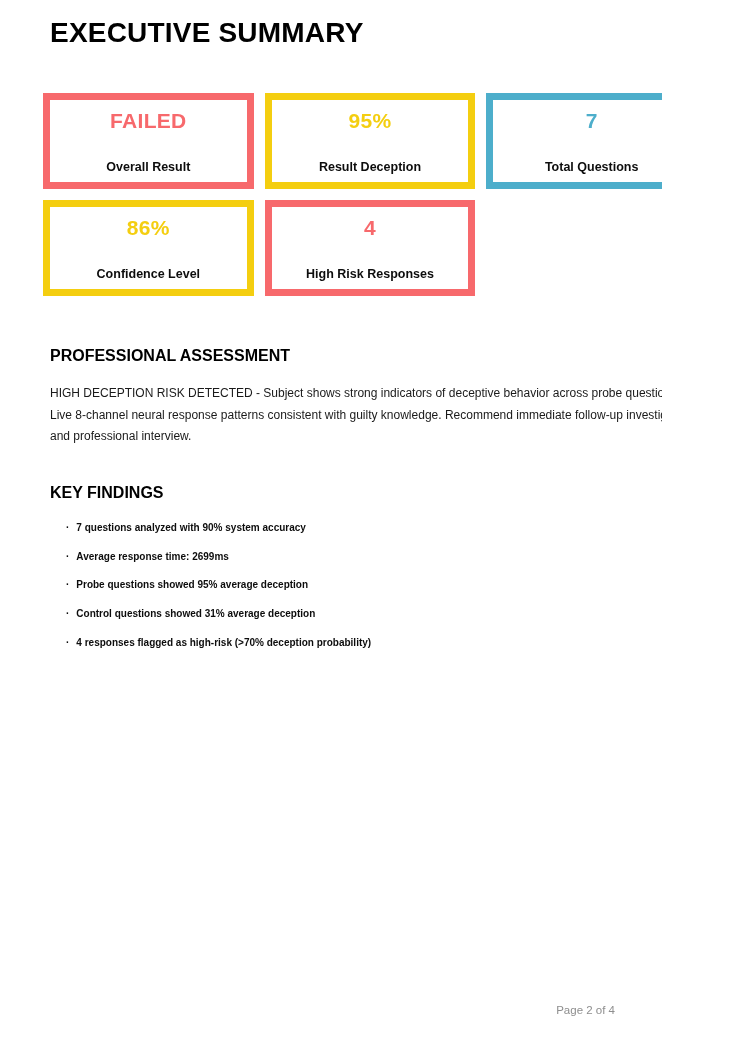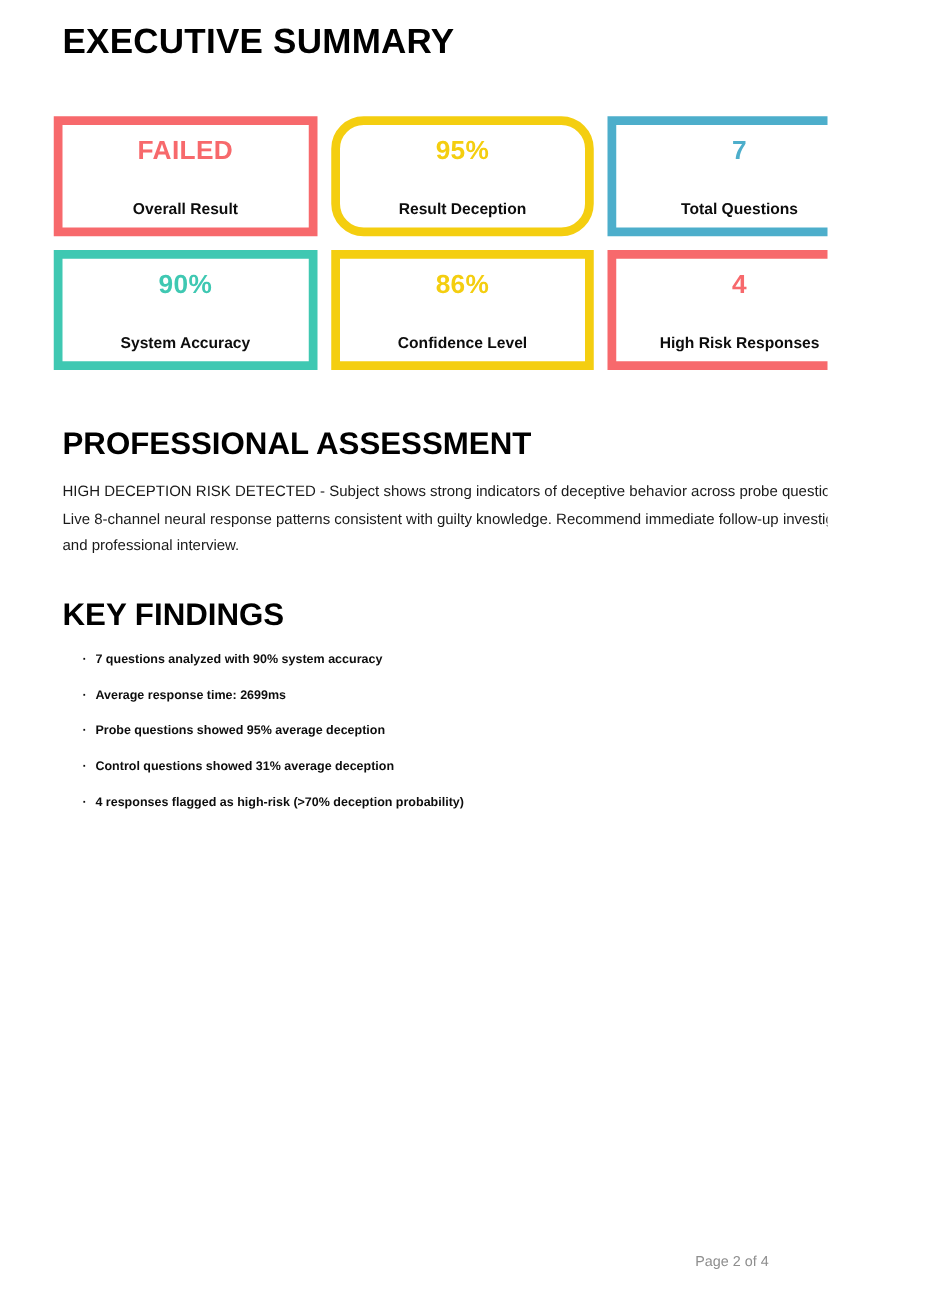--- a/index.html
+++ b/index.html
@@ -28,21 +28,21 @@
     gap:28px;box-sizing:border-box;
   }
   .stat-value{
     font-size:21px;font-weight:bold;line-height:23px;letter-spacing:.3px;
   }
   .stat-label{
     font-size:12.5px;font-weight:bold;color:#0d0d0d;line-height:14px;
   }
   .section-heading{
     position:absolute;left:50px;margin:0;
-    font-size:25px;line-height:23px;font-weight:bold;color:#000;
+    font-size:16px;line-height:23px;font-weight:bold;color:#000;
   }
   .assessment-heading{top:344px;}
   .assessment-body{
     position:absolute;left:50px;top:383px;width:652px;margin:0;
     font-size:12px;line-height:21.6px;color:#1a1a1a;font-weight:normal;
   }
   .findings-heading{top:481px;}
   .findings-list{
     position:absolute;left:66px;top:521px;margin:0;padding:0;list-style:none;
   }
@@ -63,34 +63,30 @@
 <div class="page">
 
   <h1 class="page-title">EXECUTIVE SUMMARY</h1>
 
   <div class="stats-grid" id="stats-grid">
   <div class="stat-card" style="border-color: rgb(247, 105, 108);">
     <div class="stat-value" style="color: rgb(247, 105, 108);">FAILED</div>
     <div class="stat-label">Overall Result</div>
   </div>
 
-  <div class="stat-card" style="border-color: rgb(244, 206, 16); border-radius: 26px;">
+  <div class="stat-card" style="border-color: rgb(244, 206, 16);">
     <div class="stat-value" style="color: rgb(244, 206, 16);">95%</div>
     <div class="stat-label">Result Deception</div>
   </div>
 
   <div class="stat-card" style="border-color: rgb(77, 174, 203);">
     <div class="stat-value" style="color: rgb(77, 174, 203);">7</div>
     <div class="stat-label">Total Questions</div>
   </div>
 
-  <div class="stat-card" style="border-color: rgb(63, 200, 178);">
-    <div class="stat-value" style="color: rgb(63, 200, 178);">90%</div>
-    <div class="stat-label">System Accuracy</div>
-  </div>
 
   <div class="stat-card" style="border-color: rgb(244, 206, 16);">
     <div class="stat-value" style="color: rgb(244, 206, 16);">86%</div>
     <div class="stat-label">Confidence Level</div>
   </div>
 
   <div class="stat-card" style="border-color: rgb(247, 105, 108);">
     <div class="stat-value" style="color: rgb(247, 105, 108);">4</div>
     <div class="stat-label">High Risk Responses</div>
   </div>

